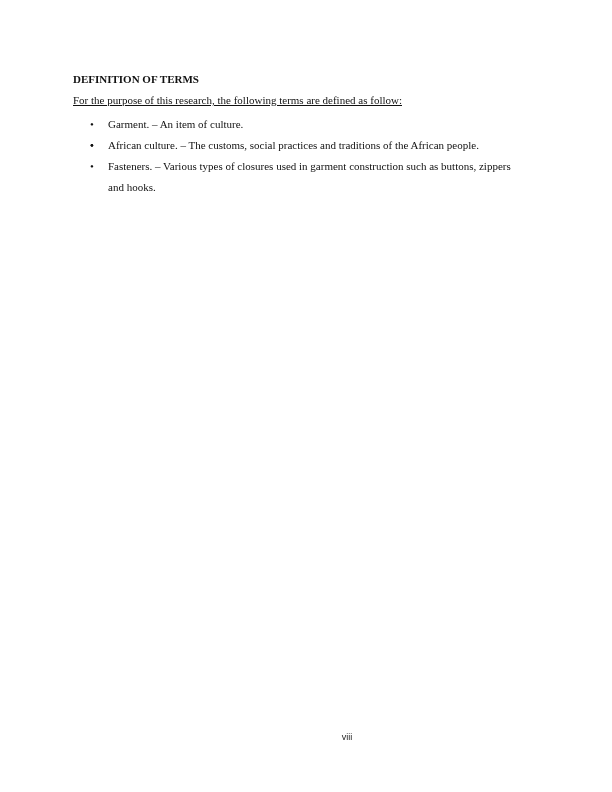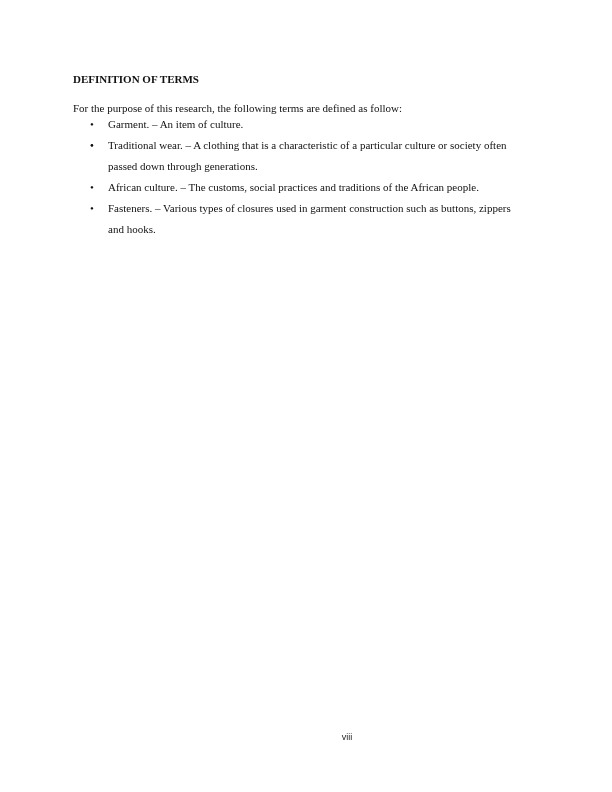--- a/index.html
+++ b/index.html
@@ -1,20 +1,20 @@
 <!DOCTYPE html>
 <html><head>
 <meta charset="utf-8">
 <style>
   html, body { margin: 0; padding: 0; background: #ffffff; }
   body { width: 612px; height: 792px; position: relative; overflow: hidden;
          font-family: "Liberation Serif", serif; color: #111; }
   .page { position: absolute; left: 0; top: 0; width: 601px; height: 792px; background: #fff; }
   .heading { position: absolute; left: 73px; top: 72px; font-size: 11px; font-weight: bold; line-height: 14px; white-space: nowrap; }
-  .intro { position: absolute; left: 73px; top: 101px; font-size: 11px; line-height: 14px; white-space: nowrap; }
+  .intro { position: absolute; left: 73px; top: 93px; font-size: 11px; line-height: 14px; white-space: nowrap; text-decoration: underline; }
   ul.terms { position: absolute; left: 0; top: 114px; margin: 0; padding: 0; list-style: none; width: 612px; }
   ul.terms li { position: relative; padding-left: 108px; width: 420px; font-size: 11px; line-height: 21px; }
   ul.terms li .bullet { position: absolute; left: 90px; top: 0; font-size: 11px; }
   .page-number { position: absolute; left: 0; width: 612px; top: 732px; text-align: center;
                  font-family: "Liberation Sans", sans-serif; font-size: 9px; color: #222; margin-left: 41px; }
 </style>
 </head>
 <body>
 
 <div class="page">
@@ -23,21 +23,20 @@
   <ul class="terms">
     <li>
       <span class="bullet">•</span>
       <span>Garment. – An item of culture.</span>
     </li>
     <li>
       <span class="bullet">•</span>
     </li>
     <li>
       <span class="bullet">•</span>
-      <span>Traditional wear. – A clothing that is a characteristic of a particular culture or society often passed down through generations.</span>
     </li>
     <li>
       <span class="bullet">•</span>
       <span>African culture. – The customs, social practices and traditions of the African people.</span>
     </li>
     <li>
       <span class="bullet">•</span>
       <span>Fasteners. – Various types of closures used in garment construction such as buttons, zippers and hooks.</span>
     </li>
   </ul>

